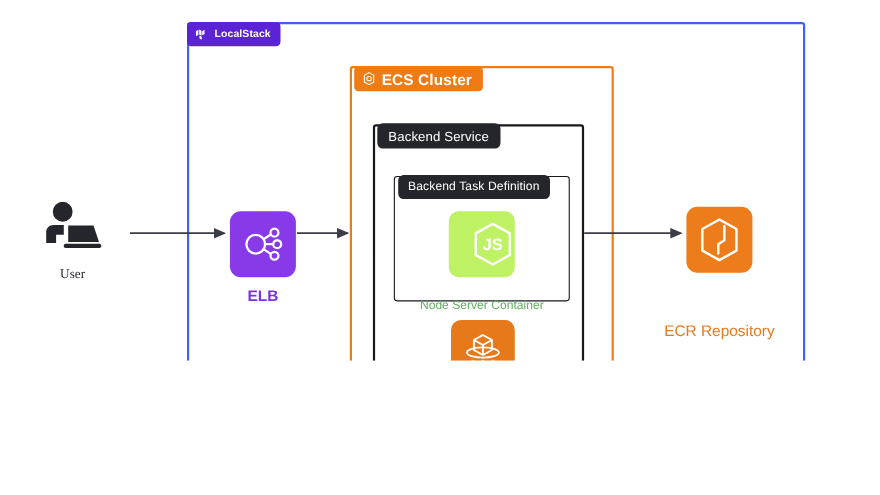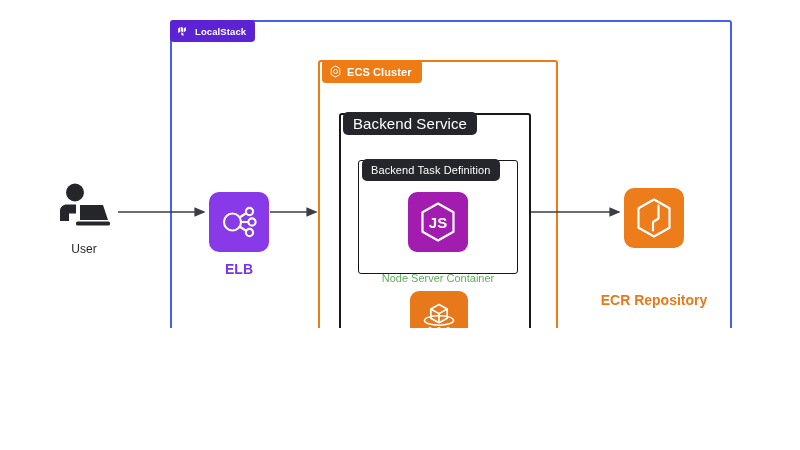--- a/index.html
+++ b/index.html
@@ -66,30 +66,30 @@
     color: #ffffff;
     font-size: 9.5px;
     font-weight: 700;
   }
   #ecs-cluster-badge {
     left: 322px; top: 60px;
     height: 23px;
     padding: 0 10px 0 7px;
     background: #ef7b14;
     color: #ffffff;
-    font-size: 11px;
+    font-size: 14px;
     font-weight: 600;
   }
   #backend-service-badge {
     left: 343px; top: 112px;
     height: 23px;
     padding: 0 10px;
     background: #24262c;
     color: #ffffff;
-    font-size: 15px;
+    font-size: 12px;
     font-weight: 500;
     border-radius: 5px;
   }
   #task-definition-badge {
     left: 362px; top: 159px;
     height: 22px;
     padding: 10px 9px;
     background: #24262c;
     color: #ffffff;
     font-size: 11px;
@@ -112,34 +112,34 @@
     justify-content: center;
   }
   .node-label {
     margin-top: 9px;
     font-size: 14px;
     font-weight: 600;
     text-align: center;
     white-space: nowrap;
   }
 
-  #user-node      { left: 42px;  top: 182px; width: 84px; }
+  #user-node      { left: 24px;  top: 182px; width: 84px; font-family: Liberation Serif, serif; }
   #user-node .node-tile { width: 58px; height: 48px; background: transparent; }
   #user-node .node-label { color: #24262c; font-weight: 400; font-size: 12px; margin-top: 12px; }
 
   #elb-node       { left: 209px; top: 192px; width: 60px; }
   #elb-node .node-tile { width: 60px; height: 60px; background: #8839e8; }
   #elb-node .node-label { color: #7b34e0; }
 
   #ecr-node       { left: 624px; top: 188px; width: 60px; }
   #ecr-node .node-tile { width: 60px; height: 60px; background: #ed7c1a; }
-  #ecr-node .node-label { color: #e8791b; font-weight: 700; margin-top: 44px; }
+  #ecr-node .node-label { color: #e8791b; font-weight: 400; margin-top: 44px; }
 
   #node-server-node { left: 408px; top: 192px; width: 60px; }
-  #node-server-node .node-tile { width: 60px; height: 60px; background: #a21caf; border-radius: 9px; }
+  #node-server-node .node-tile { width: 60px; height: 60px; background: #bef264; border-radius: 9px; justify-content: flex-end; }
   #node-server-node .node-label { color: #5fae5f; font-weight: 400; font-size: 11px; margin-top: 20px; }
 
   #ecs-task-node  { left: 410px; top: 291px; width: 58px; }
   #ecs-task-node .node-tile { width: 58px; height: 58px; background: #e8791b; border-radius: 9px; }
 
   
   .arrow { position: absolute; }
 </style>
 </head>
 <body>

